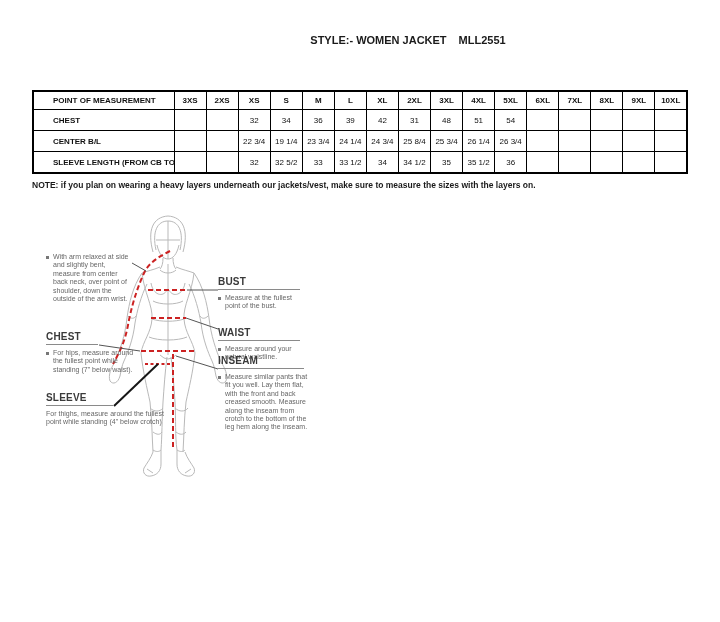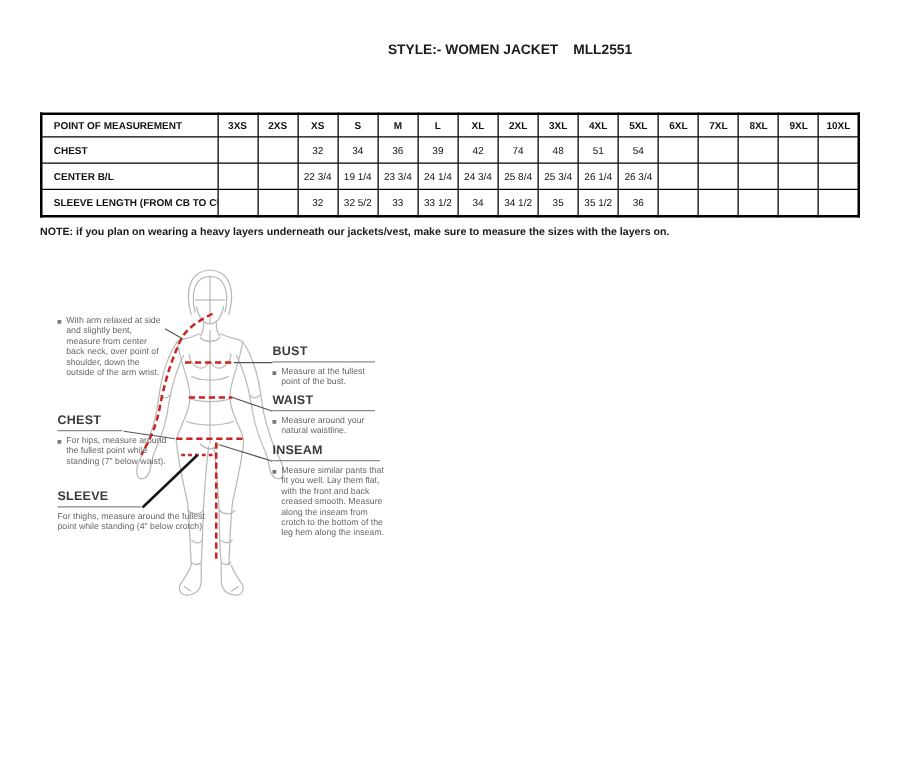--- a/index.html
+++ b/index.html
@@ -19,21 +19,21 @@
     border-collapse:collapse;table-layout:fixed;border:2px solid #000;
   }
   table.size-chart col.first{width:141px;}
   table.size-chart th, table.size-chart td{
     border:1px solid #000;font-size:8px;padding:0;overflow:hidden;white-space:nowrap;
     color:#111;
   }
   table.size-chart th{height:17px;font-weight:bold;text-align:center;}
   table.size-chart td{height:20px;text-align:center;font-weight:normal;}
   table.size-chart th.rowhead, table.size-chart td.rowhead{
-    text-align:left;padding-left:9px;font-weight:bold;margin-left:48px;
+    text-align:left;padding-left:19px;font-weight:bold;margin-left:48px;
   }
   
   .note{
     position:absolute;left:32px;top:180px;font-size:8.5px;font-weight:bold;color:#1a1a1a;
   }
   
   svg.figure{position:absolute;left:0;top:200px;width:720px;height:300px;z-index:1;}
   .wire{stroke:#b9b9b9;stroke-width:1;fill:none;}
   .red{stroke:#cc2222;stroke-width:2;fill:none;stroke-dasharray:5 3;}
   .red-dot{stroke:#cc2222;stroke-width:2;fill:none;stroke-dasharray:3 2.5;}
@@ -44,21 +44,21 @@
   .gh{
     font-size:10px;font-weight:bold;color:#3a3a3a;letter-spacing:.2px;
     border-bottom:1px solid #8a8a8a;padding-bottom:2px;
   }
   .gb{display:flex;gap:4px;margin-top:4px;font-size:7px;line-height:1.2;color:#666;}
   .bullet{width:3px;height:3px;background:#777;margin-top:3px;flex:none;}
   #lbl-sleeve{left:46px;top:249px;width:88px;}  #lbl-sleeve .gh{width:84px;}
   #lbl-hips{left:46px;top:331px;width:95px;}    #lbl-hips .gh{width:52px;}
   #lbl-thigh{left:46px;top:392px;width:118px;}  #lbl-thigh .gh{width:67px;}
   #lbl-bust{left:218px;top:276px;width:88px;}   #lbl-bust .gh{width:82px;}
-  #lbl-waist{left:218px;top:315px;width:88px;}  #lbl-waist .gh{width:82px;}
+  #lbl-waist{left:218px;top:315px;width:88px;}  #lbl-waist .gh{width:82px;margin-top:12px;}
   #lbl-inseam{left:218px;top:355px;width:90px;} #lbl-inseam .gh{width:86px;}
 </style>
 </head>
 <body>
 
 <div class="title">
   <span>STYLE:- WOMEN JACKET</span><span class="code">MLL2551</span>
 </div>
 
 <table class="size-chart">
@@ -103,21 +103,21 @@
   </tr>
   <tr>
     <td class="rowhead">CHEST</td>
     <td></td>
     <td></td>
     <td>32</td>
     <td>34</td>
     <td>36</td>
     <td>39</td>
     <td>42</td>
-    <td>74</td>
+    <td>31</td>
     <td>48</td>
     <td>51</td>
     <td>54</td>
     <td></td>
     <td></td>
     <td></td>
     <td></td>
     <td></td>
   </tr>
   <tr>

